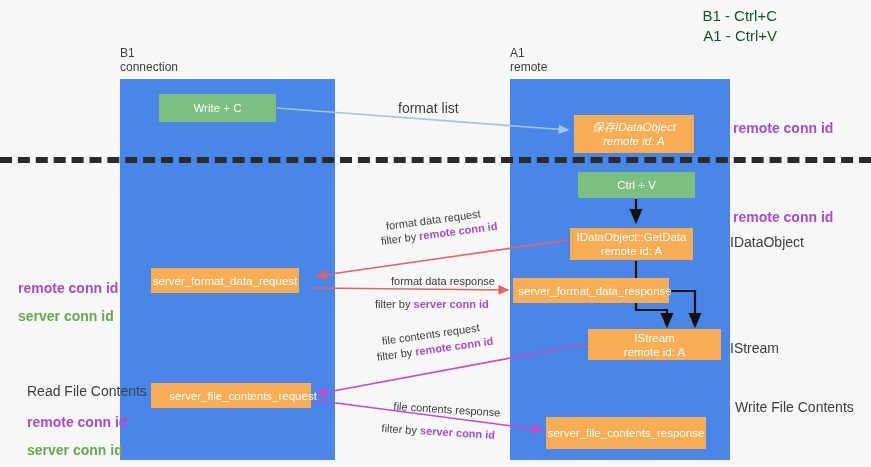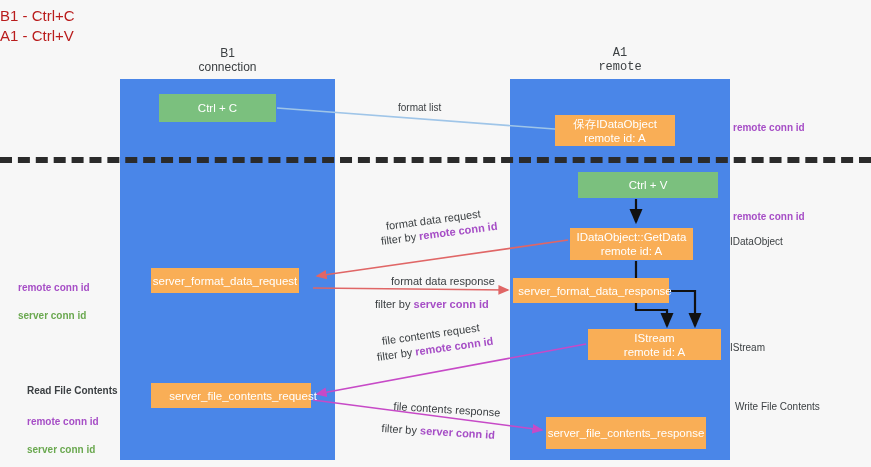--- a/index.html
+++ b/index.html
@@ -20,37 +20,36 @@
     left: 0; top: 0;
     width: 871px;
     height: 467px;
   }
   .abs { position: absolute; }
 
   
   #title {
     left: 0; top: 6px;
     width: 777px;
-    text-align: left;
+    text-align: right;
     font-size: 15px;
     line-height: 20px;
-    color: #b91c1c;
+    color: #14532d;
     white-space: pre-line;
   }
 
   
   .col-head {
-    text-align: center;
     font-size: 12px;
     line-height: 14px;
     color: #3c4043;
     white-space: pre-line;
   }
   #head-b1 { left: 120px; top: 46px; width: 215px; }
-  #head-a1 { left: 510px; top: 46px; width: 220px; font-family: Liberation Mono, monospace; }
+  #head-a1 { left: 510px; top: 46px; width: 220px; }
 
   
   .lane {
     background: #4a86e8;
     top: 79px;
     height: 381px;
   }
   #lane-b1 { left: 120px; width: 215px; }
   #lane-a1 { left: 510px; width: 220px; }
 
@@ -73,50 +72,50 @@
     color: #ffffff;
     font-size: 11.5px;
     line-height: 14px;
     padding: 2px 4px;
     white-space: pre-line;
   }
   .node.green { background: #7bc07e; }
   .node.orange { background: #f9ae56; }
 
   #node-ctrlc   { left: 159px; top: 94px;  width: 117px; height: 28px; }
-  #node-save    { left: 555px; top: 115px; width: 120px; height: 31px; }
-  #node-ctrlv   { left: 578px; top: 172px; width: 140px; height: 26px; }
+  #node-save    { left: 574px; top: 115px; width: 120px; height: 38px; font-style: italic; }
+  #node-ctrlv   { left: 578px; top: 172px; width: 117px; height: 26px; }
   #node-getdata { left: 570px; top: 228px; width: 123px; height: 32px; }
   #node-fmt-req { left: 151px; top: 268px; width: 148px; height: 25px; }
   #node-fmt-res { left: 513px; top: 278px; width: 156px; height: 25px; padding-left: 12px; }
   #node-istream { left: 588px; top: 329px; width: 133px; height: 31px; }
   #node-fc-req  { left: 151px; top: 383px; width: 160px; height: 25px; padding-left: 28px; }
   #node-fc-res  { left: 546px; top: 417px; width: 160px; height: 32px; }
 
   
   .annot {
-    font-size: 10px;
+    font-size: 14px;
     line-height: 14px;
     color: #3c4043;
     white-space: pre-line;
   }
   .purple { color: #a64ec6; }
   .green-t { color: #6aa84f; }
 
   #an-format-list { left: 398px; top: 101px; }
   #an-rci-1 { left: 733px; top: 121px; font-weight: bold; }
   #an-rci-2 { left: 733px; top: 210px; font-weight: bold; }
   #an-dataobject { left: 730px; top: 235px; }
   #an-istream-lbl { left: 730px; top: 341px; }
   #an-write-file { left: 735px; top: 400px; }
   #an-left-ids {
     left: 18px; top: 267px;
     font-weight: bold;
   }
-  #an-read-file { left: 27px; top: 384px; font-weight: bold; }
+  #an-read-file { left: 27px; top: 384px; }
   #an-left-ids2 {
     left: 27px; top: 401px;
     font-weight: bold;
   }
 
   
   .edge-label {
     font-size: 11px;
     line-height: 14px;
     color: #3c4043;
@@ -200,21 +199,21 @@
 <div class="abs" id="divider"></div>
 
 <div class="abs" id="title">B1 - Ctrl+C
 A1 - Ctrl+V</div>
 
 <div class="abs col-head" id="head-b1">B1
 connection</div>
 <div class="abs col-head" id="head-a1">A1
 remote</div>
 
-<div class="abs node green" id="node-ctrlc">Ctrl + C</div>
+<div class="abs node green" id="node-ctrlc">Write + C</div>
 <div class="abs node orange" id="node-save">保存IDataObject
 remote id: A</div>
 <div class="abs node green" id="node-ctrlv">Ctrl + V</div>
 <div class="abs node orange" id="node-getdata">IDataObject::GetData
 remote id: A</div>
 <div class="abs node orange" id="node-fmt-req">server_format_data_request</div>
 <div class="abs node orange" id="node-fmt-res">server_format_data_response</div>
 <div class="abs node orange" id="node-istream">IStream
 remote id: A</div>
 <div class="abs node orange" id="node-fc-req">server_file_contents_request</div>

